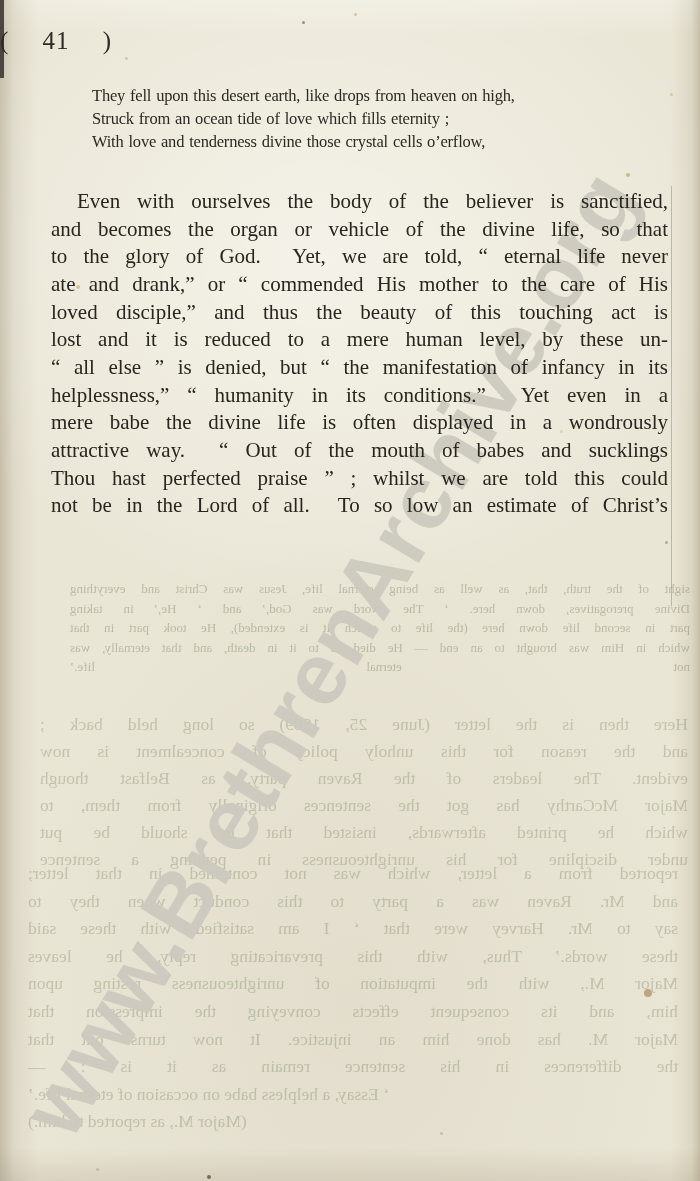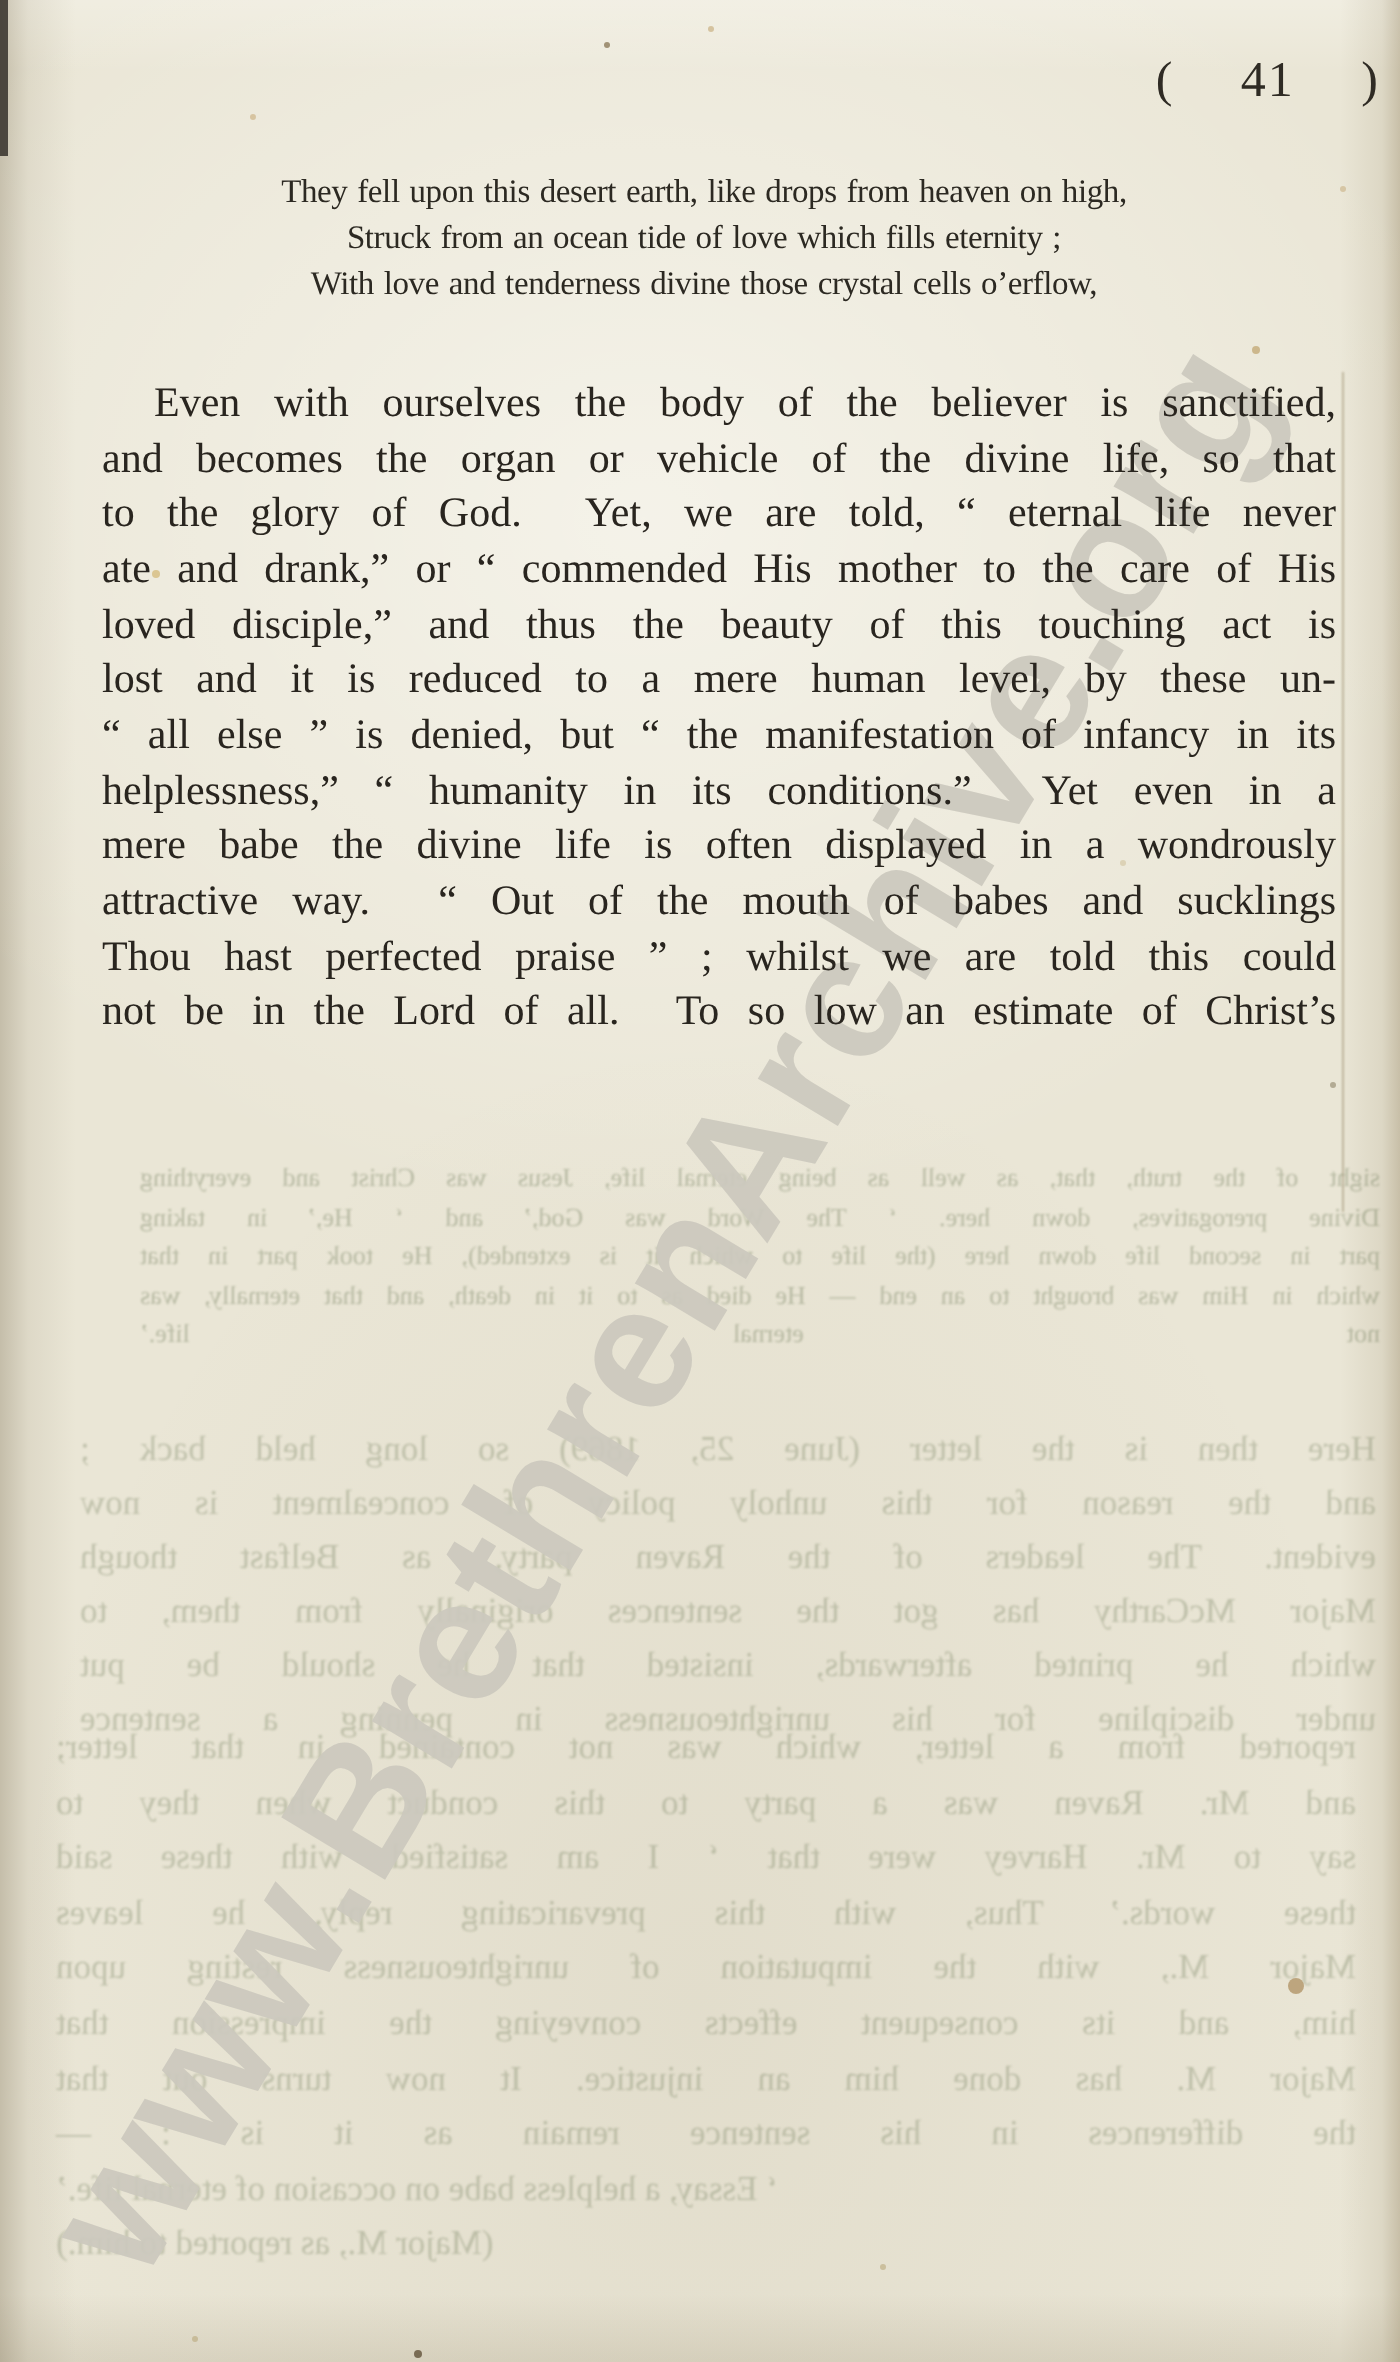--- a/index.html
+++ b/index.html
@@ -12,27 +12,27 @@
       radial-gradient(ellipse 500px 700px at 50% 85%, rgba(120,105,70,0.07), rgba(120,105,70,0) 70%),
       linear-gradient(to right, rgba(100,85,55,0.28) 0px, rgba(110,95,65,0.10) 14px, rgba(110,95,65,0) 38px),
       linear-gradient(to left, rgba(120,100,60,0.30) 0px, rgba(125,108,70,0.12) 9px, rgba(125,108,70,0) 30px),
       linear-gradient(to top, rgba(115,98,62,0.14) 0px, rgba(115,98,62,0) 34px),
       linear-gradient(to bottom, rgba(255,255,250,0.30) 0px, rgba(255,255,250,0) 36px);
   }
   .edge-sliver{position:absolute;left:0;top:0;width:4px;height:78px;background:#35302a;opacity:.85;}
   .crease{position:absolute;left:671px;top:186px;width:1px;height:420px;background:rgba(150,136,104,0.5);filter:blur(.4px);}
 
   .page-number{
-    position:absolute;left:0;top:27px;width:690px;text-align:right;
+    position:absolute;left:0;top:27px;width:690px;text-align:left;
     font-size:25px;color:#2f2b24;word-spacing:26px;letter-spacing:1px;
   }
 
   .poem{position:absolute;left:92px;top:84px;width:520px;
     font-size:16.5px;line-height:23.2px;color:#2c2922;letter-spacing:-0.2px;word-spacing:1px;}
-  .poem-line{white-space:nowrap;text-align:center;}
+  .poem-line{white-space:nowrap;}
 
   .body-text{position:absolute;left:22px;top:188px;width:646px;
     font-size:21px;line-height:27.65px;color:#29251f;word-spacing:2px;}
   .body-line{text-align:justify;text-align-last:justify;margin-left:29px;}
   .body-line.indent{text-indent:26px;}
   .body-line.last{text-align-last:left;}
   .it{}
 
   
   .ghost{position:absolute;transform:scaleX(-1);color:rgba(108,120,86,0.32);

